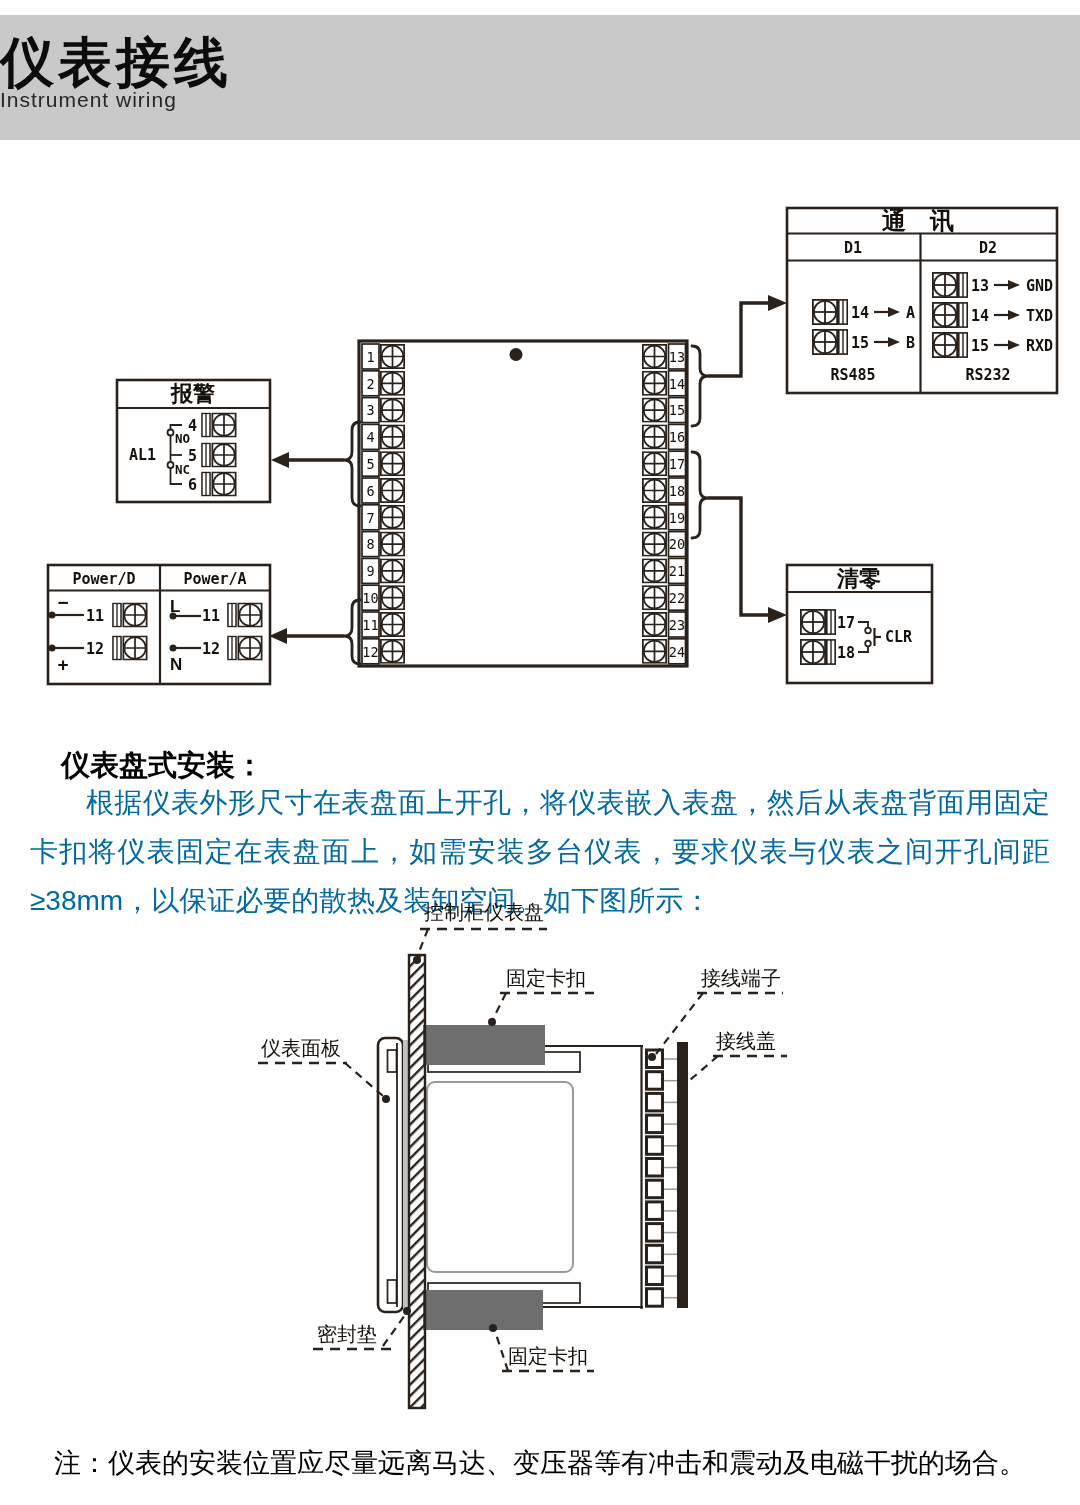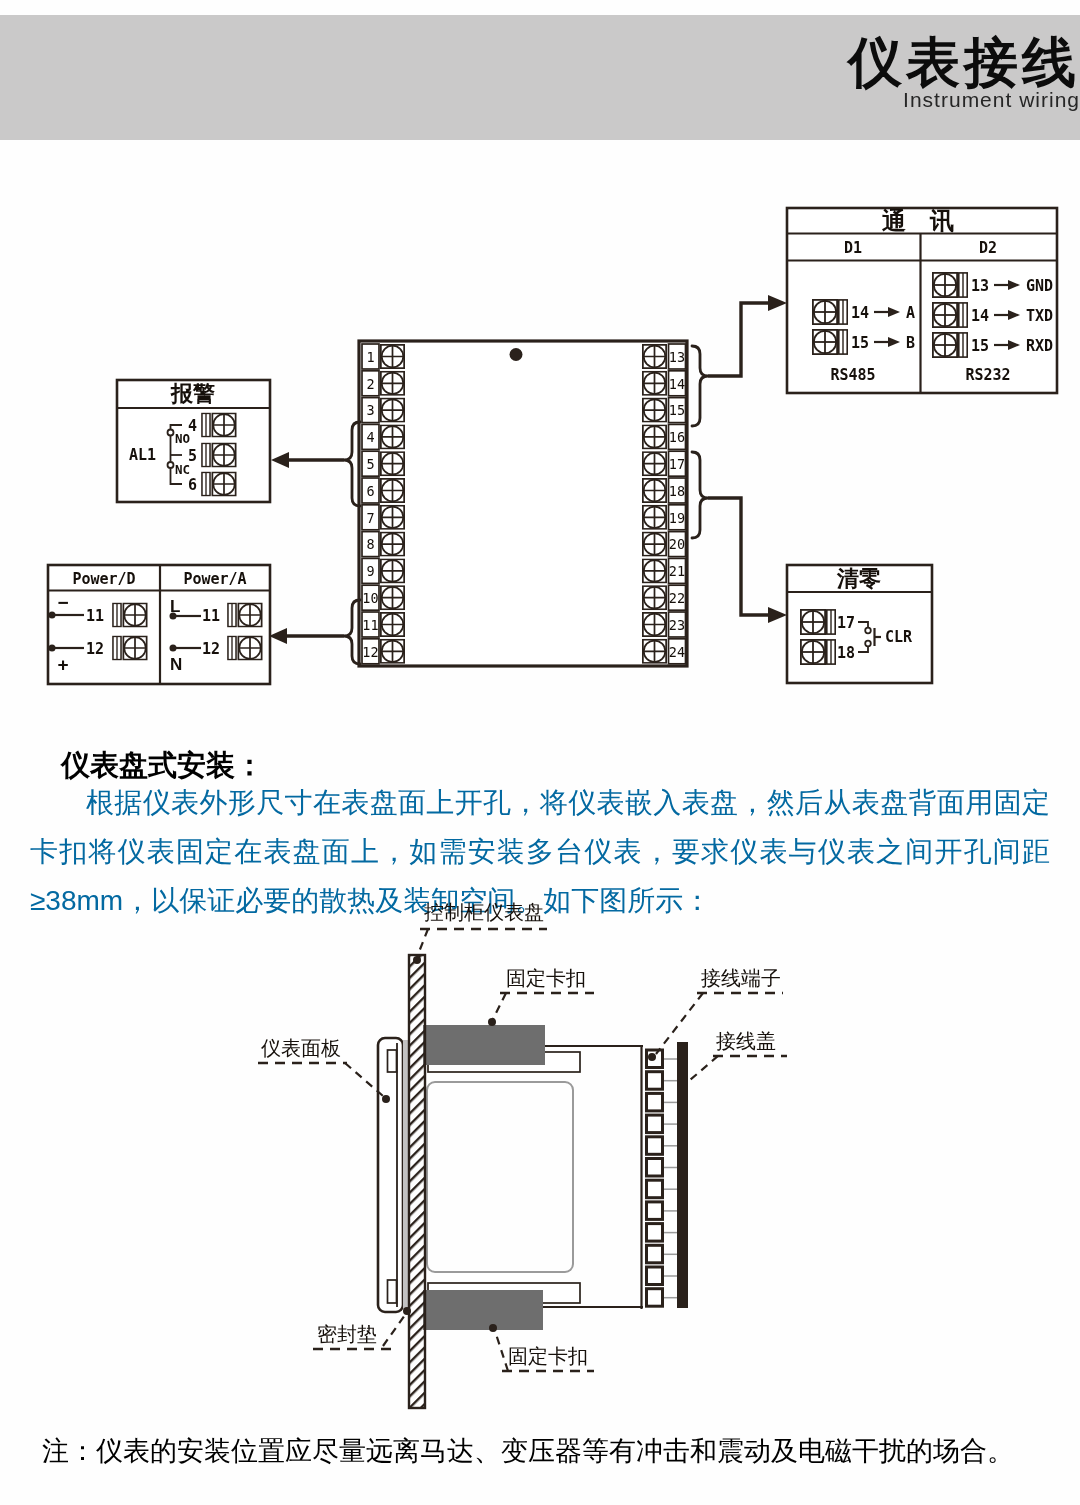--- a/index.html
+++ b/index.html
@@ -4,32 +4,32 @@
 <style>
   html,body { margin:0; padding:0; }
   body {
     width:1080px; height:1505px; position:relative;
     background:#fefefe; overflow:hidden;
     font-family:"Liberation Sans", sans-serif;
     color:#0d0d0d;
   }
   .banner {
     position:absolute; top:15px; left:0; width:1080px; height:125px;
-    background:var(--banner,#cac9c9); text-align:right;
+    background:var(--banner,#cac9c9); text-align:left;
   }
   .banner .title { padding-top:18px; font-size:54px; font-weight:700; letter-spacing:4px; color:#0c0c0c; line-height:1.1; }
   .banner .subtitle { font-size:21px; font-weight:400; letter-spacing:1px; color:#262626; margin-top:-4px; }
 
   .wiring  { position:absolute; top:200px; left:0; }
   .install { position:absolute; top:888px; left:0; }
 
   .heading { position:absolute; top:730px; left:45px; margin:16px; font-size:29px; font-weight:700; color:#000; }
   .para    { position:absolute; top:778px; left:30px; width:1020px; margin:0;
              font-size:28px; line-height:49px; color:#0369a1; text-indent:2em; text-align:justify; }
-  .note    { position:absolute; top:1429px; left:38px; margin:4px; font-size:27px; color:#000; }
+  .note    { position:absolute; top:1429px; left:38px; margin:16px; font-size:27px; color:#000; }
 
   svg { color:var(--line,#2a211b); }
   svg text { fill:#16100b; }
   .ln    { stroke:var(--line,#2a211b); fill:none; stroke-width:2.2; }
   .thin  { stroke-width:1.8; }
   .arrow { stroke-width:3.4; }
   .box   { fill:#fff; stroke:var(--line,#2a211b); stroke-width:2.6; }
   .thickbox { stroke-width:3.2; }
   .fill  { fill:var(--line,#2a211b); stroke:none; }
   .oc    { fill:#fff; stroke:var(--line,#2a211b); stroke-width:1.8; }

